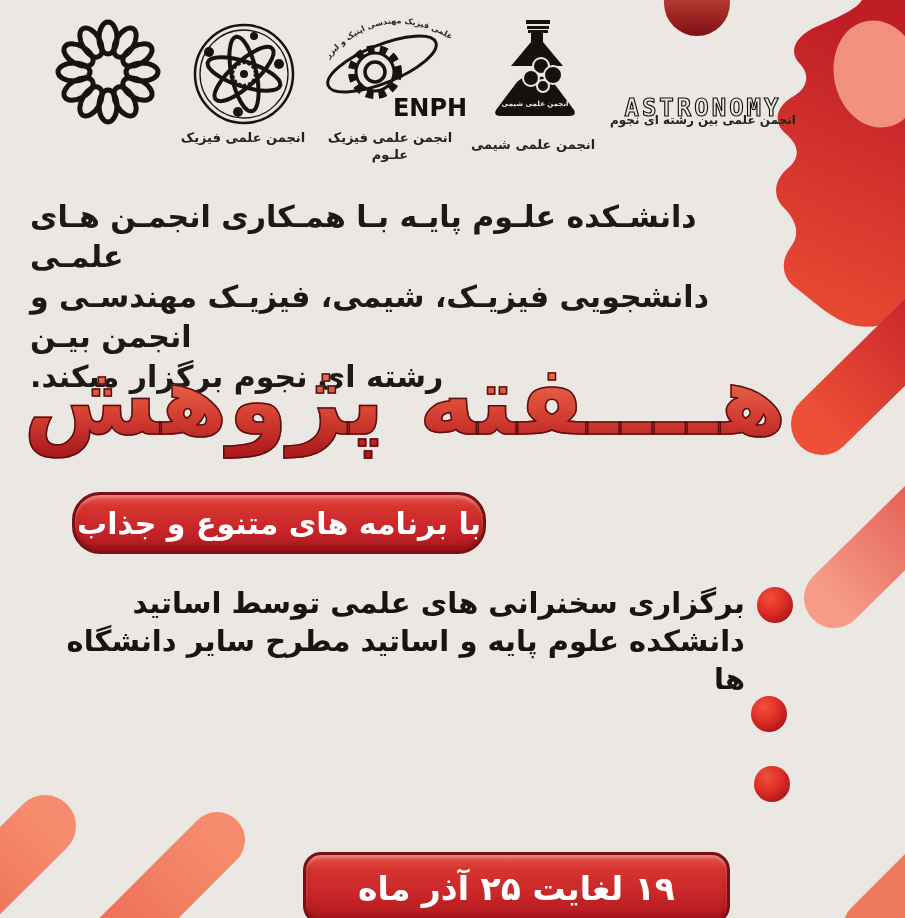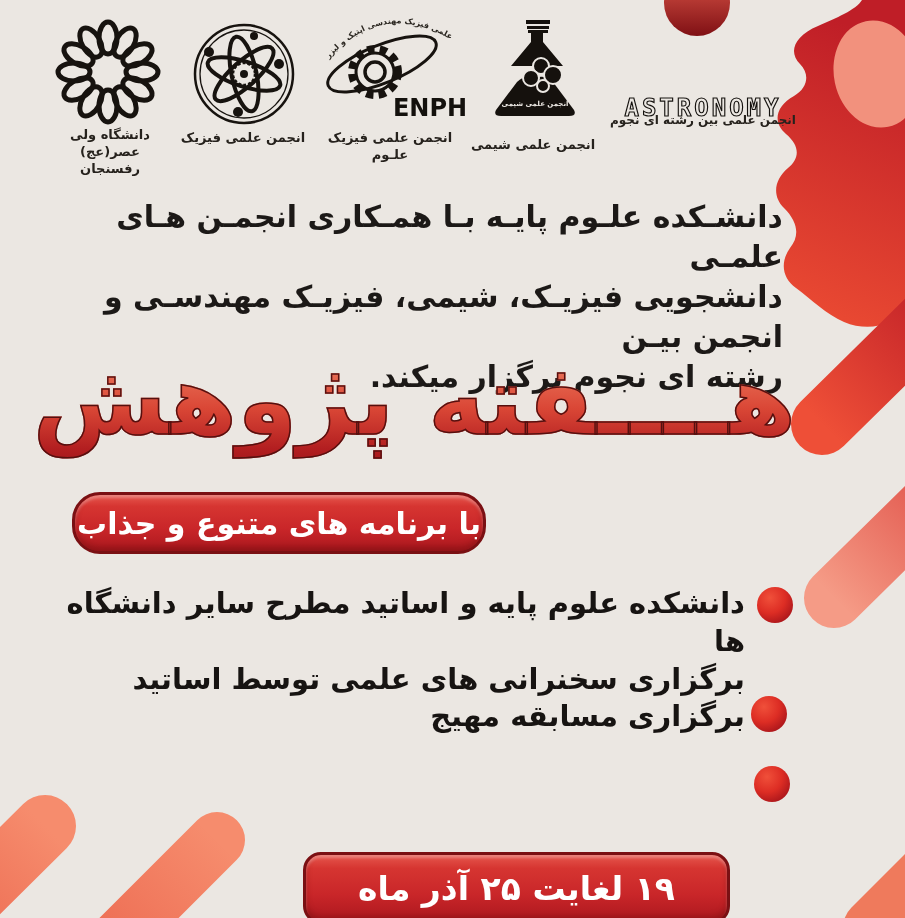--- a/index.html
+++ b/index.html
@@ -20,28 +20,28 @@
     font-family:"DejaVu Sans Mono",monospace;font-weight:bold;
     font-size:24px;letter-spacing:3px;color:#14110e;white-space:nowrap;
   }
   @supports (-webkit-text-stroke: 1px #000){
     .astro-wordmark{color:transparent;-webkit-text-stroke:1.15px #14110e;}
   }
 
   
   .intro{
     position:absolute;z-index:2;top:197px;right:122px;left:30px;
-    direction:rtl;text-align:right;
+    direction:rtl;text-align:left;
     font-size:30px;font-weight:bold;color:#1c1917;line-height:40px;
   }
 
   
   .title{
     position:absolute;z-index:2;top:326px;left:14px;width:782px;height:158px;
-    margin:0;direction:rtl;
+    margin:0;direction:rtl;text-align:center;
     font-size:97px;font-weight:bold;line-height:150px;
     color:#c23127;white-space:nowrap;
   }
   @supports (-webkit-background-clip: text){
     .title{
       background:linear-gradient(180deg,#f09478 0%,#e86e55 28%,#da4736 52%,#b21e20 78%,#8c1014 100%);
       -webkit-background-clip:text;background-clip:text;color:transparent;
       -webkit-text-stroke:1.5px #55100f;
     }
   }
@@ -127,24 +127,20 @@
       <ellipse cx="56" cy="22" rx="9" ry="16" transform="rotate(120 56 56)"></ellipse>
       <ellipse cx="56" cy="22" rx="9" ry="16" transform="rotate(150 56 56)"></ellipse>
       <ellipse cx="56" cy="22" rx="9" ry="16" transform="rotate(180 56 56)"></ellipse>
       <ellipse cx="56" cy="22" rx="9" ry="16" transform="rotate(210 56 56)"></ellipse>
       <ellipse cx="56" cy="22" rx="9" ry="16" transform="rotate(240 56 56)"></ellipse>
       <ellipse cx="56" cy="22" rx="9" ry="16" transform="rotate(270 56 56)"></ellipse>
       <ellipse cx="56" cy="22" rx="9" ry="16" transform="rotate(300 56 56)"></ellipse>
       <ellipse cx="56" cy="22" rx="9" ry="16" transform="rotate(330 56 56)"></ellipse>
     </g>
   </svg>
-  <div class="logo-label" style="left:38px;top:126px;width:144px">
-    <div>دانشگاه ولی عصر(عج)</div>
-    <div>رفسنجان</div>
-  </div>
 
   <svg class="layer" style="left:192px;top:22px" width="104" height="104" viewBox="0 0 104 104">
     <g fill="none" stroke="#17130f">
       <circle cx="52" cy="52" r="49" stroke-width="2.5"></circle>
       <circle cx="52" cy="52" r="44" stroke-width="1.3"></circle>
       <ellipse cx="52" cy="52" rx="38" ry="12.5" stroke-width="4" transform="rotate(18 52 52)"></ellipse>
       <ellipse cx="52" cy="52" rx="38" ry="12.5" stroke-width="4" transform="rotate(78 52 52)"></ellipse>
       <ellipse cx="52" cy="52" rx="38" ry="12.5" stroke-width="4" transform="rotate(138 52 52)"></ellipse>
       <circle cx="52" cy="52" r="11" stroke-width="2.5" stroke-dasharray="3 2"></circle>
     </g>
@@ -208,26 +204,23 @@
     <div>دانشجویی فیزیـک، شیمی، فیزیـک مهندسـی و انجمن بیـن</div>
     <div>رشته ای نجوم برگزار میکند.</div>
   </div>
 
   <h1 class="title">هــــفته پژوهش</h1>
 
   <div class="badge badge1">با برنامه های متنوع و جذاب</div>
 
   <span class="bullet-dot" style="left:757px;top:587px"></span>
   <div class="bullet-text" style="top:584px">
+    <div>برگزاری سخنرانی های علمی توسط اساتید</div>
     <div>دانشکده علوم پایه و اساتید مطرح سایر دانشگاه ها</div>
-    <div>برگزاری سخنرانی های علمی توسط اساتید</div>
   </div>
 
   <span class="bullet-dot" style="left:751px;top:696px"></span>
-  <div class="bullet-text" style="top:697px">
-    <div>برگزاری مسابقه مهیج</div>
-  </div>
 
   <span class="bullet-dot" style="left:754px;top:766px"></span>
 
   <div class="badge badge2">۱۹ لغایت ۲۵ آذر ماه</div>
 
 </div>
 
 </body></html>

